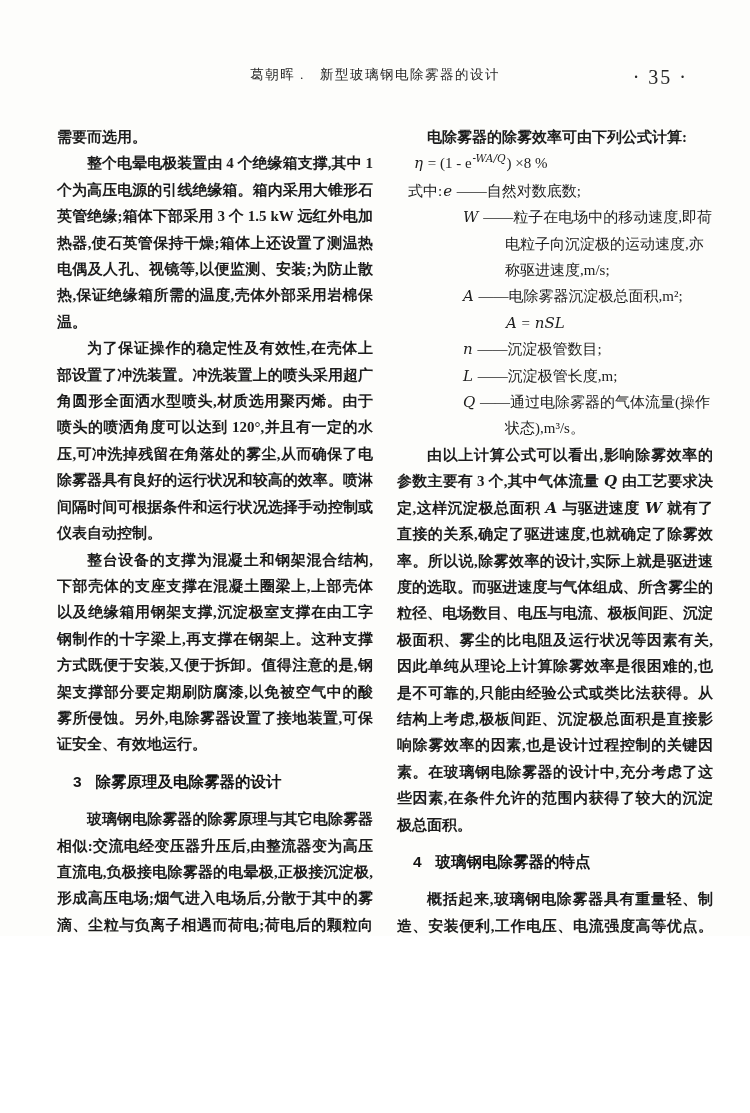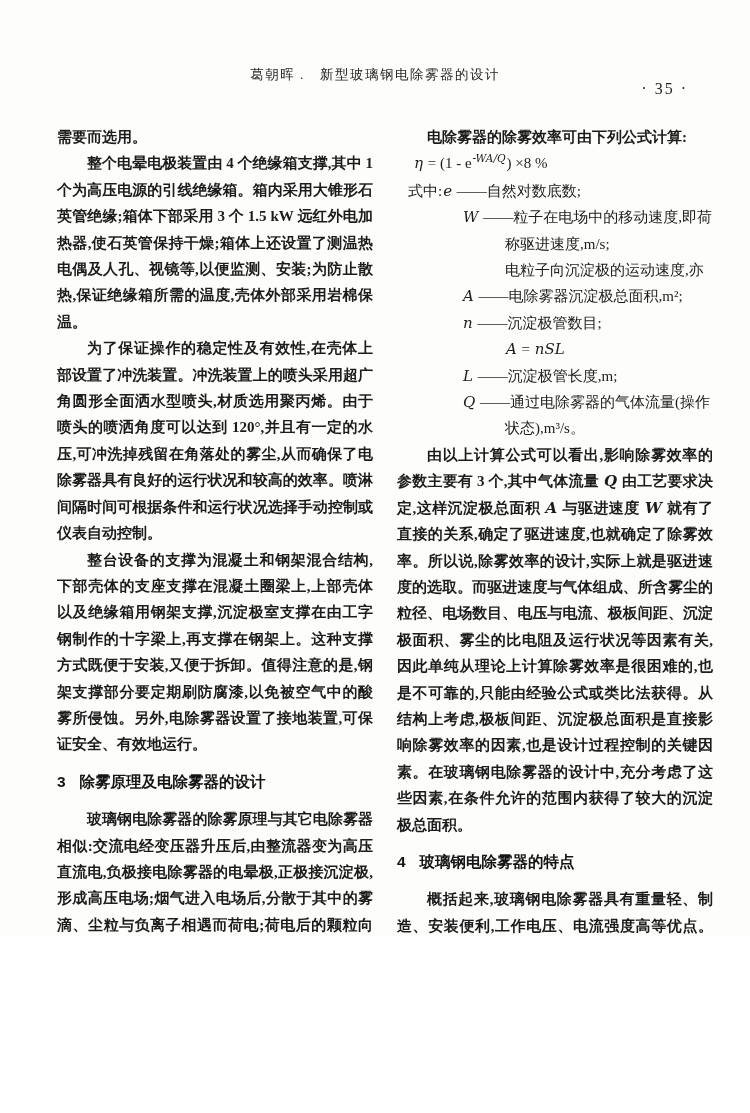--- a/index.html
+++ b/index.html
@@ -10,35 +10,35 @@
     background:#fdfdfb;
     font-family:"Liberation Serif","DejaVu Serif",serif;
     color:#1c1c1c;
     overflow:hidden;
   }
   .running-header{
     position:absolute;top:66px;left:0;width:100%;
     text-align:center;font-size:13.5px;letter-spacing:1.5px;color:#262626;
   }
   .page-number{
-    position:absolute;top:80px;right:62px;
-    font-size:16px;letter-spacing:2px;color:#262626;
+    position:absolute;top:66px;right:62px;
+    font-size:20px;letter-spacing:2px;color:#262626;
   }
   .col{
     position:absolute;top:124px;width:316px;
     font-size:15px;line-height:26.4px;
     text-align:justify;text-justify:inter-ideograph;
   }
   .col-left{left:57px;}
   .col-right{left:397px;}
   .para{margin:0;text-indent:2em;font-weight:bold;}
   .para.noindent{text-indent:0;}
   .sec-heading{
     font-size:15.5px;font-weight:bold;color:#141414;
-    margin:11px 0 11px 0;line-height:26.4px;
+    margin:11px 0 11px 16px;line-height:26.4px;
     font-family:"Liberation Sans","DejaVu Sans",sans-serif;
     text-align:left;
   }
   .sec-num{margin-right:0.9em;}
   .fline{white-space:nowrap;}
   .ind-f1{padding-left:16px;}   
   .ind-f2{padding-left:11px;}   
   .ind-f3{padding-left:65px;}   
   .ind-f4{padding-left:108px;}  
   .var{
@@ -65,25 +65,25 @@
       <p class="para"><span>为了保证操作的稳定性及有效性,在壳体上部设置了冲洗装置。冲洗装置上的喷头采用超广角圆形全面洒水型喷头,材质选用聚丙烯。由于喷头的喷洒角度可以达到 120°,并且有一定的水压,可冲洗掉残留在角落处的雾尘,从而确保了电除雾器具有良好的运行状况和较高的效率。喷淋间隔时间可根据条件和运行状况选择手动控制或仪表自动控制。</span></p>
       <p class="para"><span>整台设备的支撑为混凝土和钢架混合结构,下部壳体的支座支撑在混凝土圈梁上,上部壳体以及绝缘箱用钢架支撑,沉淀极室支撑在由工字钢制作的十字梁上,再支撑在钢架上。这种支撑方式既便于安装,又便于拆卸。值得注意的是,钢架支撑部分要定期刷防腐漆,以免被空气中的酸雾所侵蚀。另外,电除雾器设置了接地装置,可保证安全、有效地运行。</span></p>
       <h2 class="sec-heading"><span class="sec-num">3</span><span class="sec-title">除雾原理及电除雾器的设计</span></h2>
       <p class="para"><span>玻璃钢电除雾器的除雾原理与其它电除雾器相似:交流电经变压器升压后,由整流器变为高压直流电,负极接电除雾器的电晕极,正极接沉淀极,形成高压电场;烟气进入电场后,分散于其中的雾滴、尘粒与负离子相遇而荷电;荷电后的颗粒向沉淀极移动,最终沉积在沉淀极上与气体分离,从而达到净化气体的目的;沉淀极上的雾、尘粒积聚到一定的厚度后,靠自重顺流到底部。由于沉淀极由导电玻璃钢制成,可直接导电,不必像塑料沉淀极那样利用液膜间接导电。</span></p>
     </div>
   <div class="col col-right">
       <p class="para"><span>电除雾器的除雾效率可由下列公式计算:</span></p>
       <div class="fline ind-f1"><span class="var">η</span><span> = (1 - e</span><span class="var sup">-WA/Q</span><span>)  ×8 %</span></div>
       <div class="fline ind-f2"><span>式中:</span><span class="var">e</span><span> ——自然对数底数;</span></div>
       <div class="fline ind-f3"><span class="var">W</span><span> ——粒子在电场中的移动速度,即荷</span></div>
+      <div class="fline ind-f4"><span>电粒子向沉淀极的运动速度,亦</span></div>
       <div class="fline ind-f4"><span>称驱进速度,m/s;</span></div>
-      <div class="fline ind-f4"><span>电粒子向沉淀极的运动速度,亦</span></div>
       <div class="fline ind-f3"><span class="var">A</span><span> ——电除雾器沉淀极总面积,m²;</span></div>
+      <div class="fline ind-f4"><span class="var">A</span><span> = </span><span class="var">nSL</span></div>
       <div class="fline ind-f3"><span class="var">n</span><span> ——沉淀极管数目;</span></div>
-      <div class="fline ind-f4"><span class="var">A</span><span> = </span><span class="var">nSL</span></div>
       <div class="fline ind-f3"><span class="var">L</span><span> ——沉淀极管长度,m;</span></div>
       <div class="fline ind-f3"><span class="var">Q</span><span> ——通过电除雾器的气体流量(操作</span></div>
       <div class="fline ind-f4"><span>状态),m³/s。</span></div>
       <p class="para"><span>由以上计算公式可以看出,影响除雾效率的参数主要有 3 个,其中气体流量 </span><span class="var">Q</span><span> 由工艺要求决定,这样沉淀极总面积 </span><span class="var">A</span><span> 与驱进速度 </span><span class="var">W</span><span> 就有了直接的关系,确定了驱进速度,也就确定了除雾效率。所以说,除雾效率的设计,实际上就是驱进速度的选取。而驱进速度与气体组成、所含雾尘的粒径、电场数目、电压与电流、极板间距、沉淀极面积、雾尘的比电阻及运行状况等因素有关,因此单纯从理论上计算除雾效率是很困难的,也是不可靠的,只能由经验公式或类比法获得。从结构上考虑,极板间距、沉淀极总面积是直接影响除雾效率的因素,也是设计过程控制的关键因素。在玻璃钢电除雾器的设计中,充分考虑了这些因素,在条件允许的范围内获得了较大的沉淀极总面积。</span></p>
       <h2 class="sec-heading"><span class="sec-num">4</span><span class="sec-title">玻璃钢电除雾器的特点</span></h2>
       <p class="para"><span>概括起来,玻璃钢电除雾器具有重量轻、制造、安装便利,工作电压、电流强度高等优点。它既克服了铅电除雾器笨重、铅材及钢材耗量大、需衬耐酸砖、施工安装工作量大、造价高的缺点,又克服了塑料电除雾器电流强度低,除雾效率差的缺点。另外值得一提的是,玻璃钢电除雾器在冶炼烟气制酸中得到了很好的应用。这是由于玻璃</span></p>
     </div>
 </div>
 
 </body></html>

